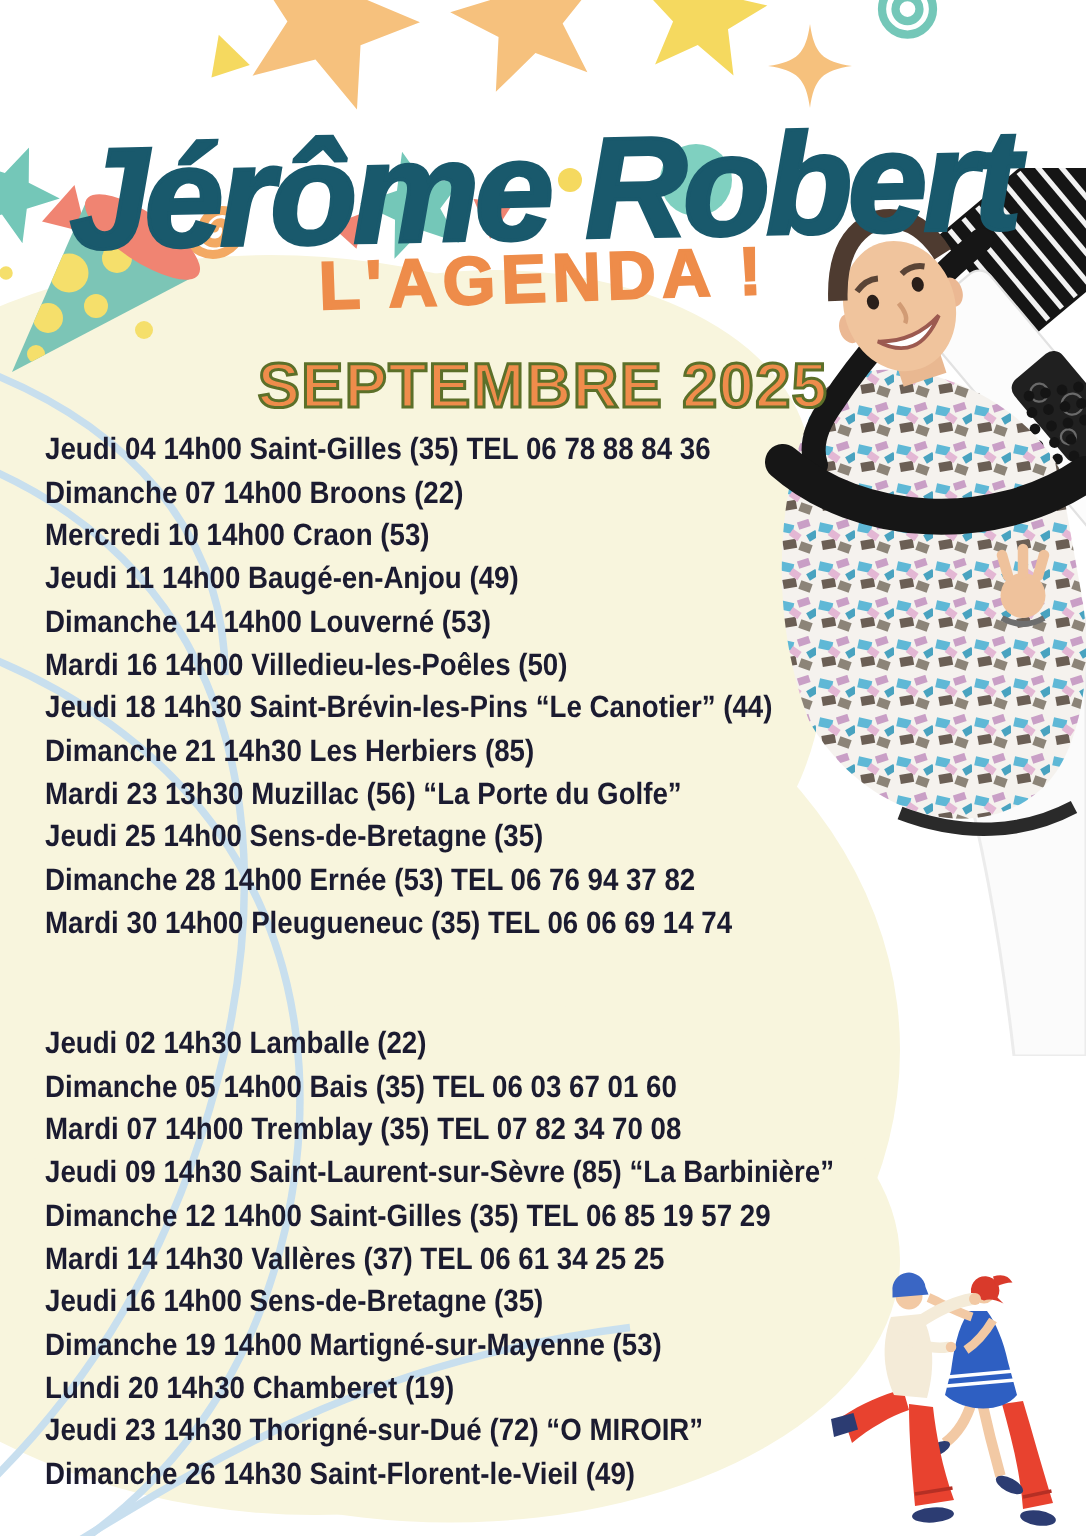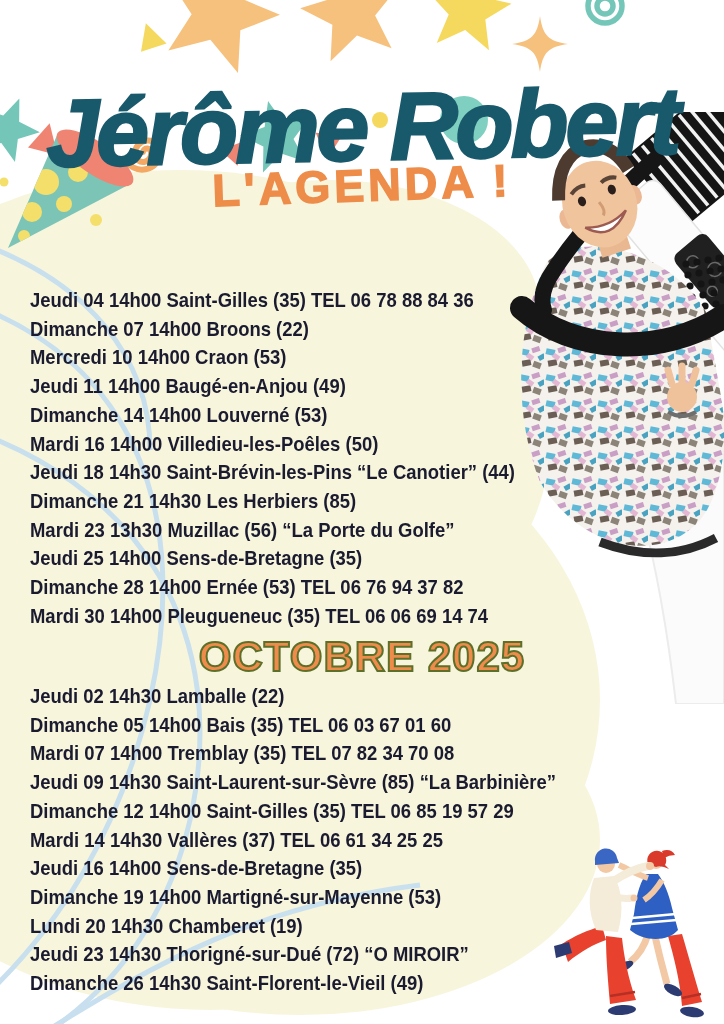--- a/index.html
+++ b/index.html
@@ -247,37 +247,37 @@
       <path d="M48 52 C 60 58 72 62 82 60" stroke="#F4EBD8" stroke-width="7" stroke-linecap="round" fill="none"></path>
       <circle cx="84" cy="60" r="3.5" fill="#F2C9A4"></circle>
       <circle cx="56" cy="26" r="9" fill="#F2C9A4"></circle>
       <path d="M45 23 A11 11 0 0 1 67 20 L 69 25 L 45 27 Z" fill="#3A66C4"></path>
     </g>
   </svg>
 
   <h1 class="abs txt title">Jérôme Robert</h1>
   <div class="abs txt agenda">L'AGENDA !</div>
 
+  <h2 class="abs txt h2 h2-sept">SEPTEMBRE 2025</h2>
   <ul class="abs txt events events-sept">
 
   <li class="event">Jeudi 04 14h00 Saint-Gilles (35) TEL 06 78 88 84 36</li>
       <li class="event">Dimanche 07 14h00 Broons (22)</li>
       <li class="event">Mercredi 10 14h00 Craon (53)</li>
       <li class="event">Jeudi 11 14h00 Baugé-en-Anjou (49)</li>
       <li class="event">Dimanche 14 14h00 Louverné (53)</li>
       <li class="event">Mardi 16 14h00 Villedieu-les-Poêles (50)</li>
       <li class="event">Jeudi 18 14h30 Saint-Brévin-les-Pins “Le Canotier” (44)</li>
       <li class="event">Dimanche 21 14h30 Les Herbiers (85)</li>
       <li class="event">Mardi 23 13h30 Muzillac (56) “La Porte du Golfe”</li>
       <li class="event">Jeudi 25 14h00 Sens-de-Bretagne (35)</li>
       <li class="event">Dimanche 28 14h00 Ernée (53) TEL 06 76 94 37 82</li>
       <li class="event">Mardi 30 14h00 Pleugueneuc (35) TEL 06 06 69 14 74</li>
     </ul>
 
-  <h2 class="abs txt h2 h2-oct">OCTOBRE 2025</h2>
   <ul class="abs txt events events-oct">
 
   <li class="event">Jeudi 02 14h30 Lamballe (22)</li>
       <li class="event">Dimanche 05 14h00 Bais (35) TEL 06 03 67 01 60</li>
       <li class="event">Mardi 07 14h00 Tremblay (35) TEL 07 82 34 70 08</li>
       <li class="event">Jeudi 09 14h30 Saint-Laurent-sur-Sèvre (85) “La Barbinière”</li>
       <li class="event">Dimanche 12 14h00 Saint-Gilles (35) TEL 06 85 19 57 29</li>
       <li class="event">Mardi 14 14h30 Vallères (37) TEL 06 61 34 25 25</li>
       <li class="event">Jeudi 16 14h00 Sens-de-Bretagne (35)</li>
       <li class="event">Dimanche 19 14h00 Martigné-sur-Mayenne (53)</li>

